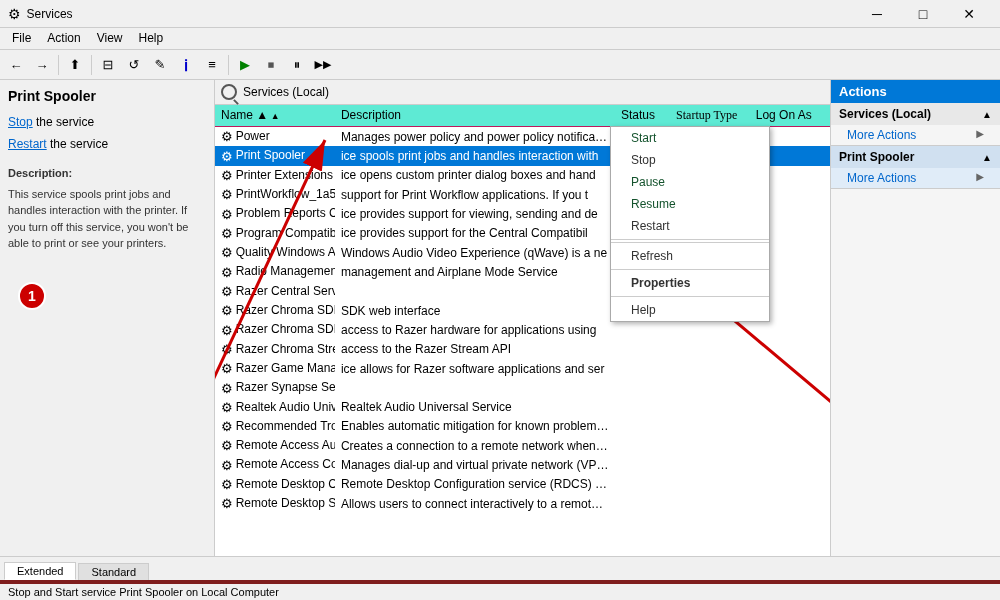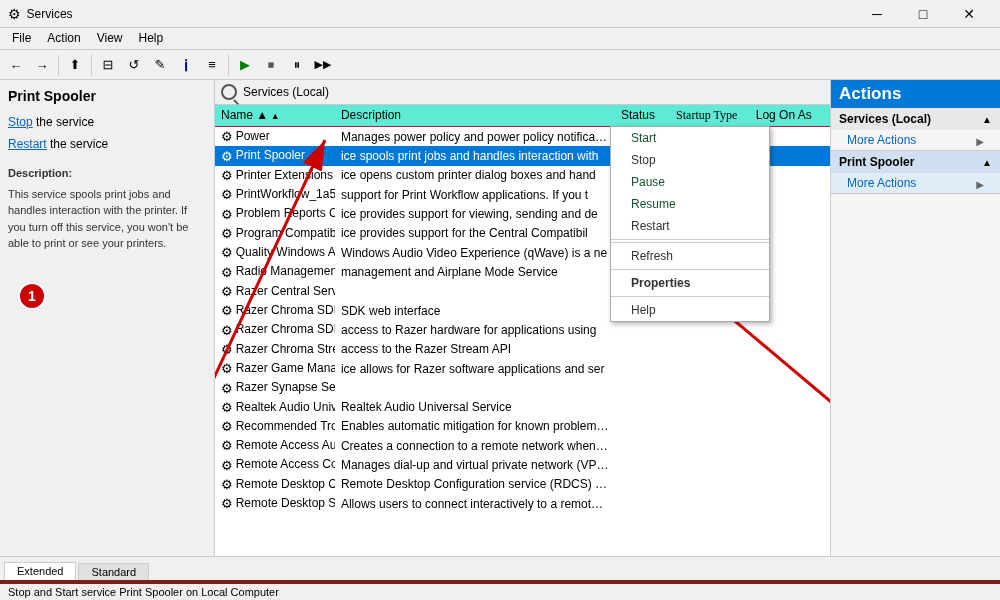--- a/index.html
+++ b/index.html
@@ -134,40 +134,40 @@
       background: #f5f5f5;
       border-left: 1px solid #ccc;
       display: flex;
       flex-direction: column;
     }
     .actions-header {
       background: #0078d7;
       color: white;
       padding: 4px 8px;
       font-weight: bold;
-      font-size: 17px;
+      font-size: 13px;
     }
     .actions-section { border-bottom: 1px solid #ccc; }
     .actions-section-title {
       background: #e8e8e8;
       padding: 4px 8px;
       font-weight: bold;
       font-size: 12px;
       display: flex;
       justify-content: space-between;
       align-items: center;
     }
     .actions-section-title .chevron { font-size: 10px; }
     .actions-link {
       padding: 3px 16px;
       font-size: 12px;
       color: #0066cc;
       cursor: pointer;
       display: flex;
-      align-items: flex-end;
+      align-items: flex-start;
       justify-content: space-between;
     }
     .actions-link .arrow { font-size: 10px; color: #666; }
 
     
     .bottom-tabs {
       height: 24px;
       display: flex;
       align-items: flex-end;
       background: #f0f0f0;

